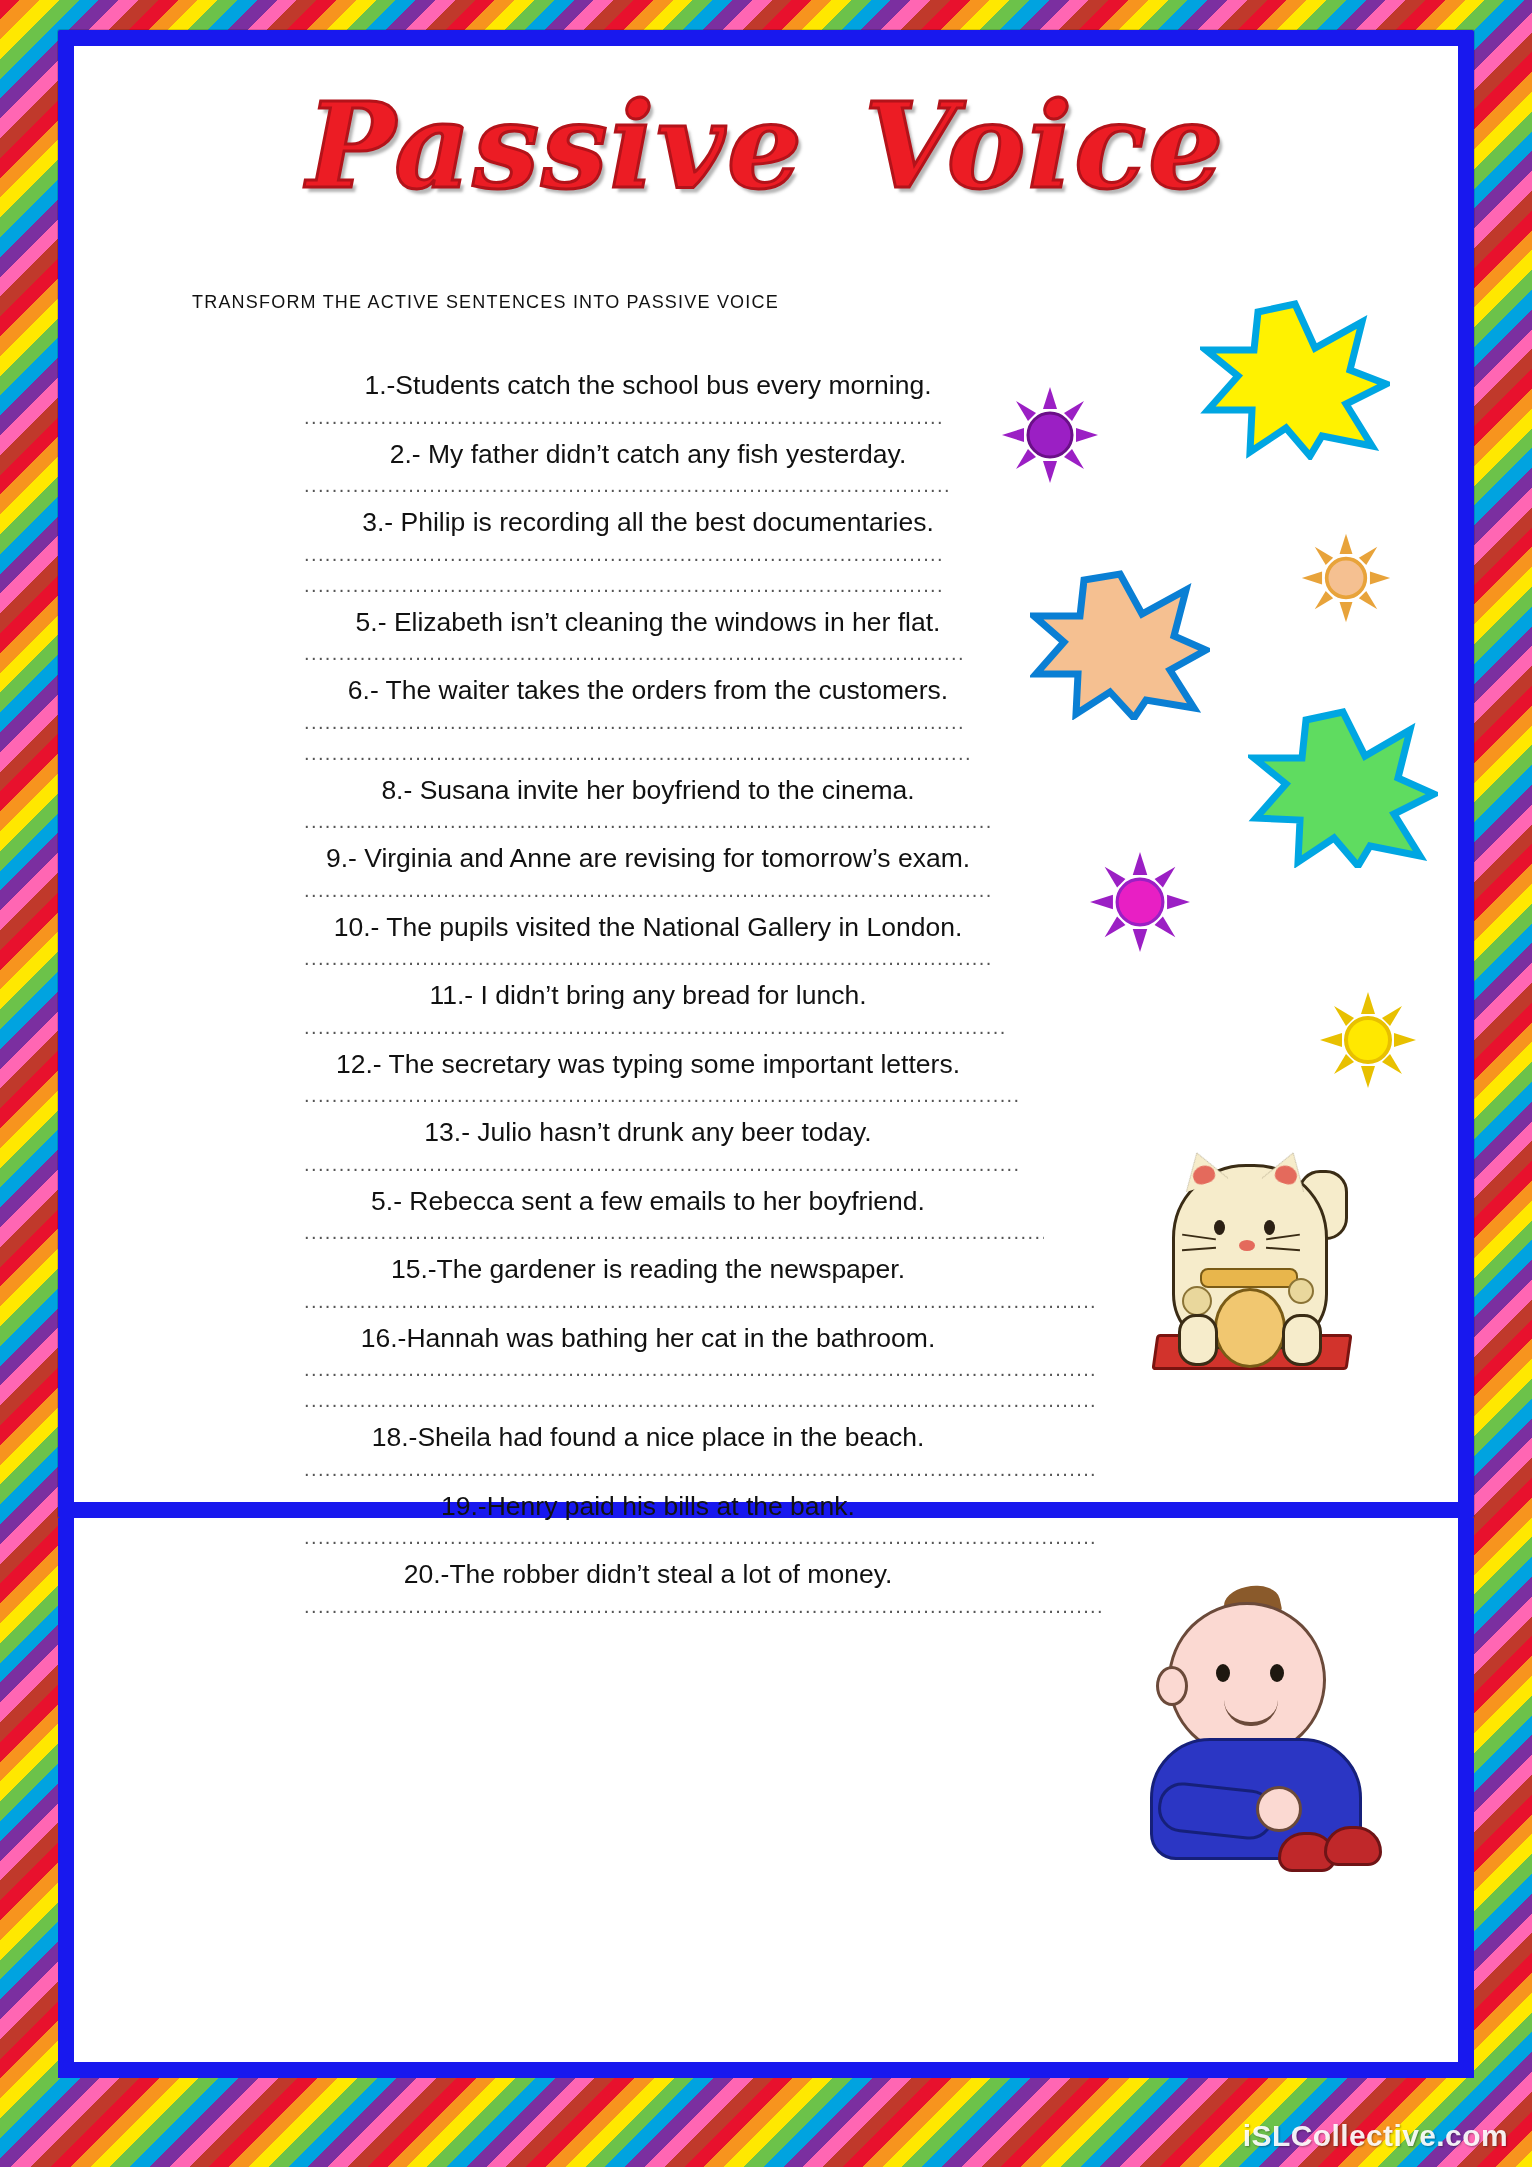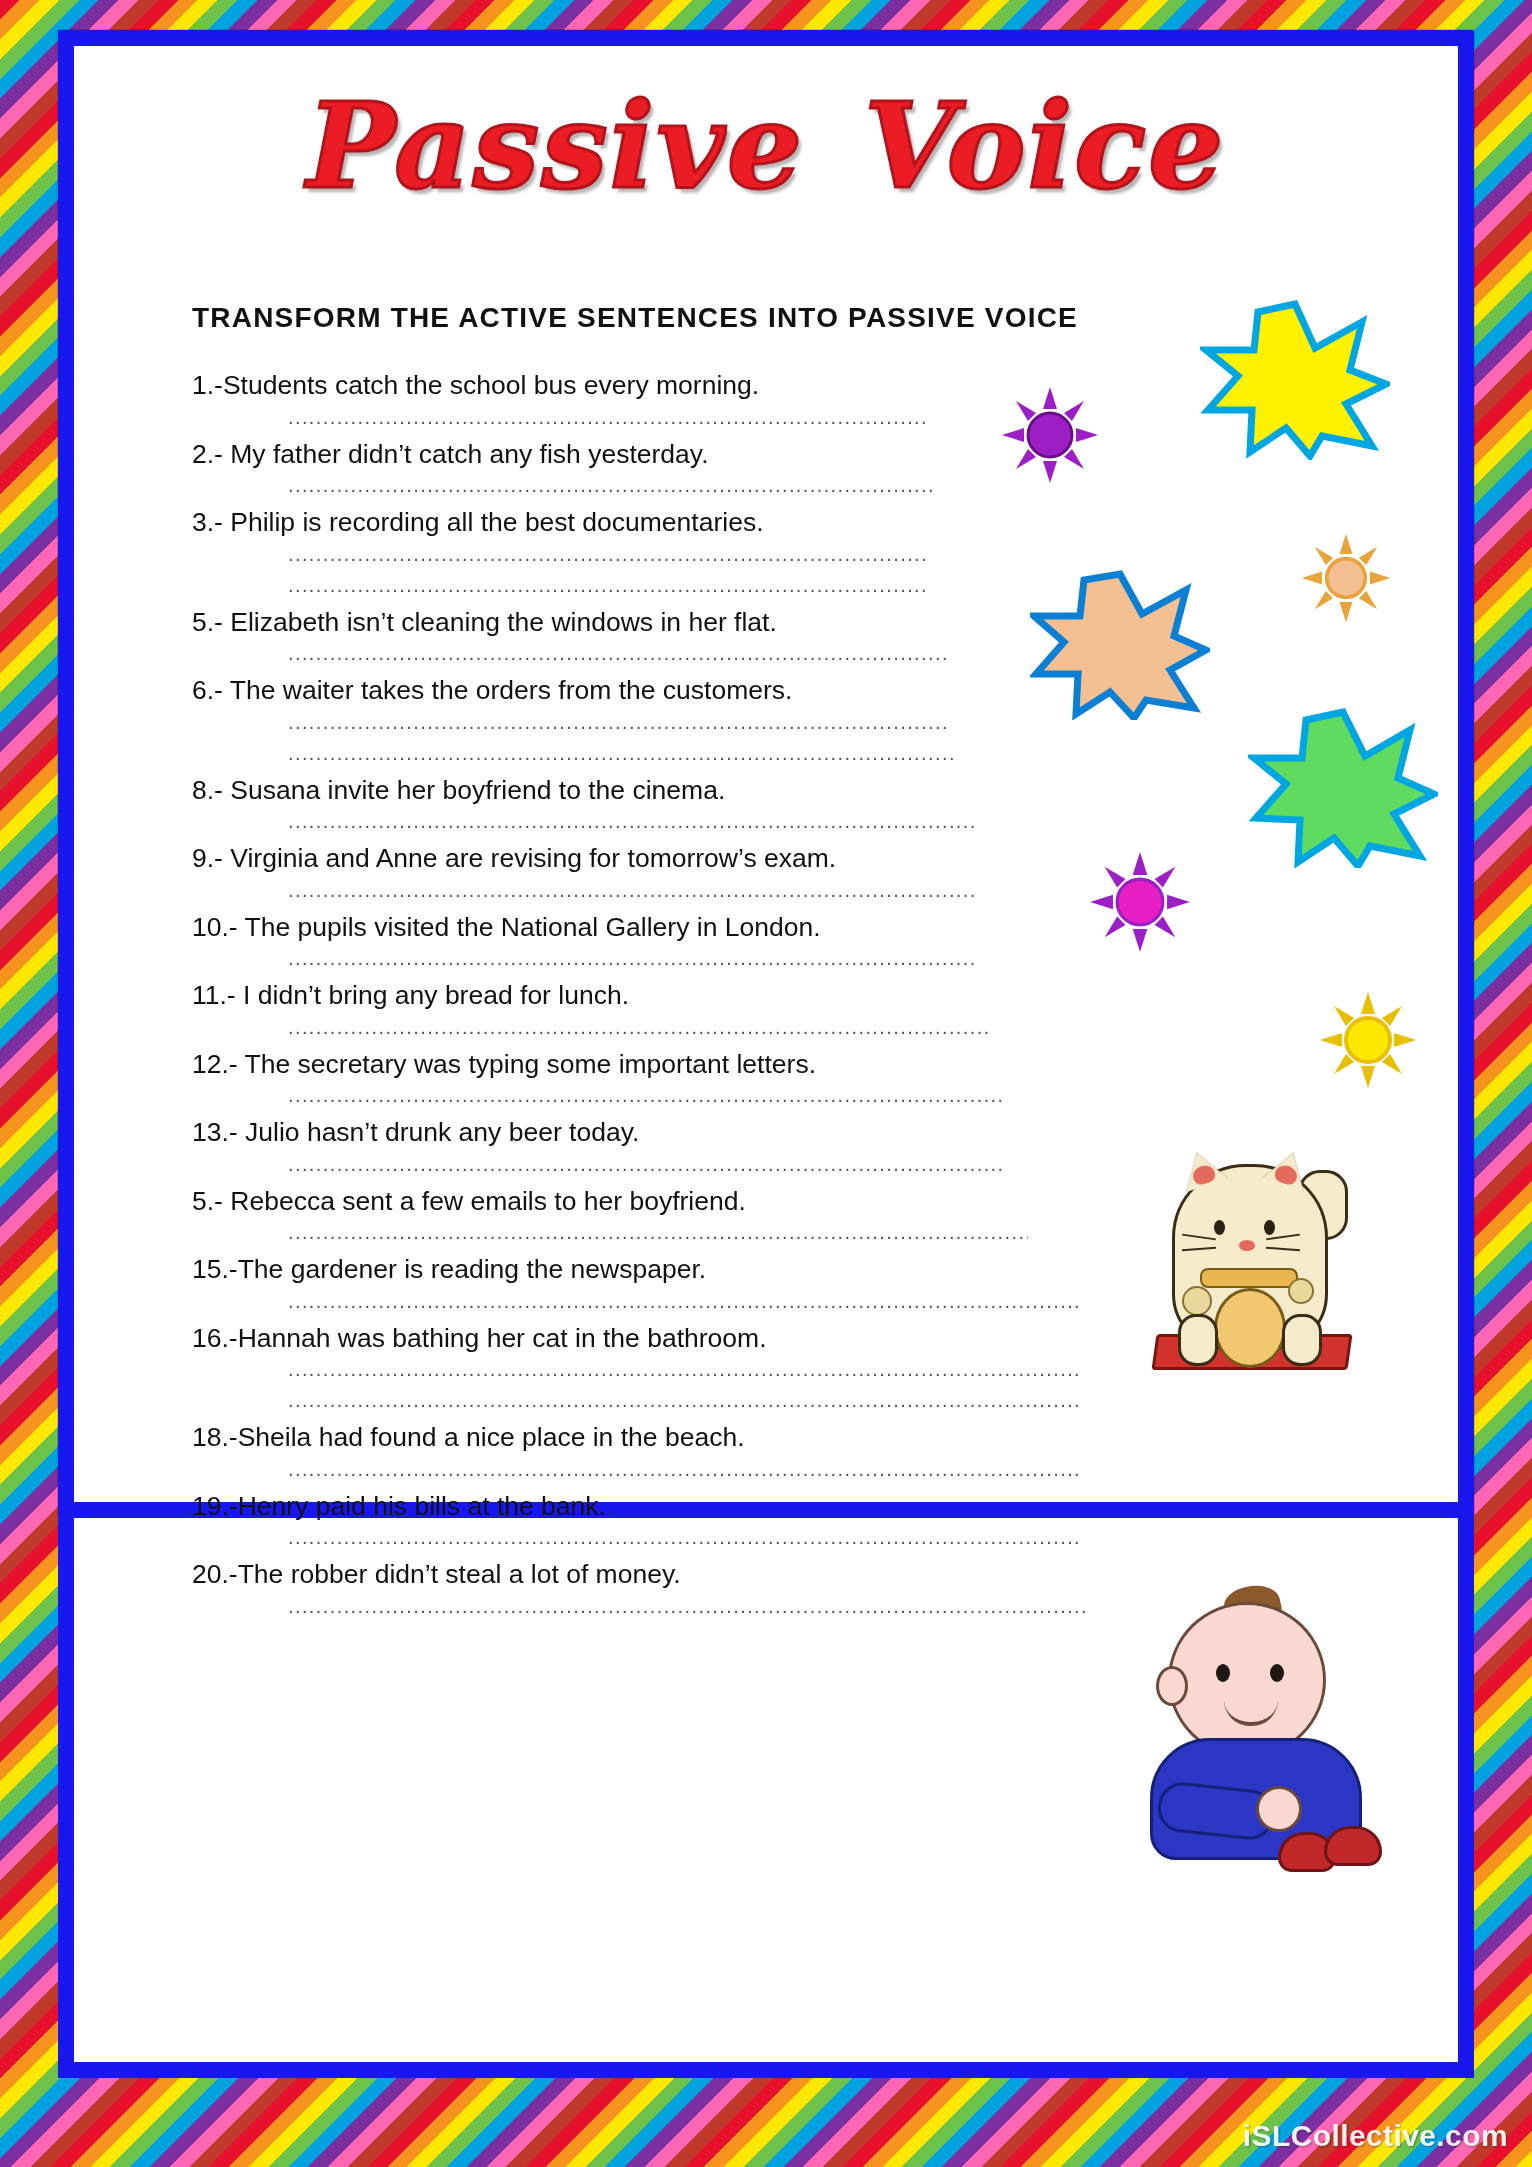--- a/index.html
+++ b/index.html
@@ -89,33 +89,34 @@
     -webkit-text-stroke: 3px #b3131a;
     text-shadow: 4px 5px 3px rgba(120,120,120,0.55);
     white-space: nowrap;
   }
   .title .gap { display: inline-block; width: 60px; }
 
   
   .instruction {
     position: absolute;
     left: 192px;
-    top: 302px;
-    font-size: 28px;
-    font-weight: bold;
+    top: 292px;
+    font-size: 18px;
+    font-weight: normal;
     letter-spacing: 1.2px;
     color: #111;
   }
 
   
   .exercises {
     position: absolute;
-    left: 192px;
+    left: 208px;
     top: 368px;
     width: 880px;
+    text-align: center;
   }
   .ex-item {
     margin-bottom: 6px;
   }
   .ex-text {
     font-size: 26.5px;
     color: #111;
     line-height: 1.34;
     white-space: nowrap;
   }

